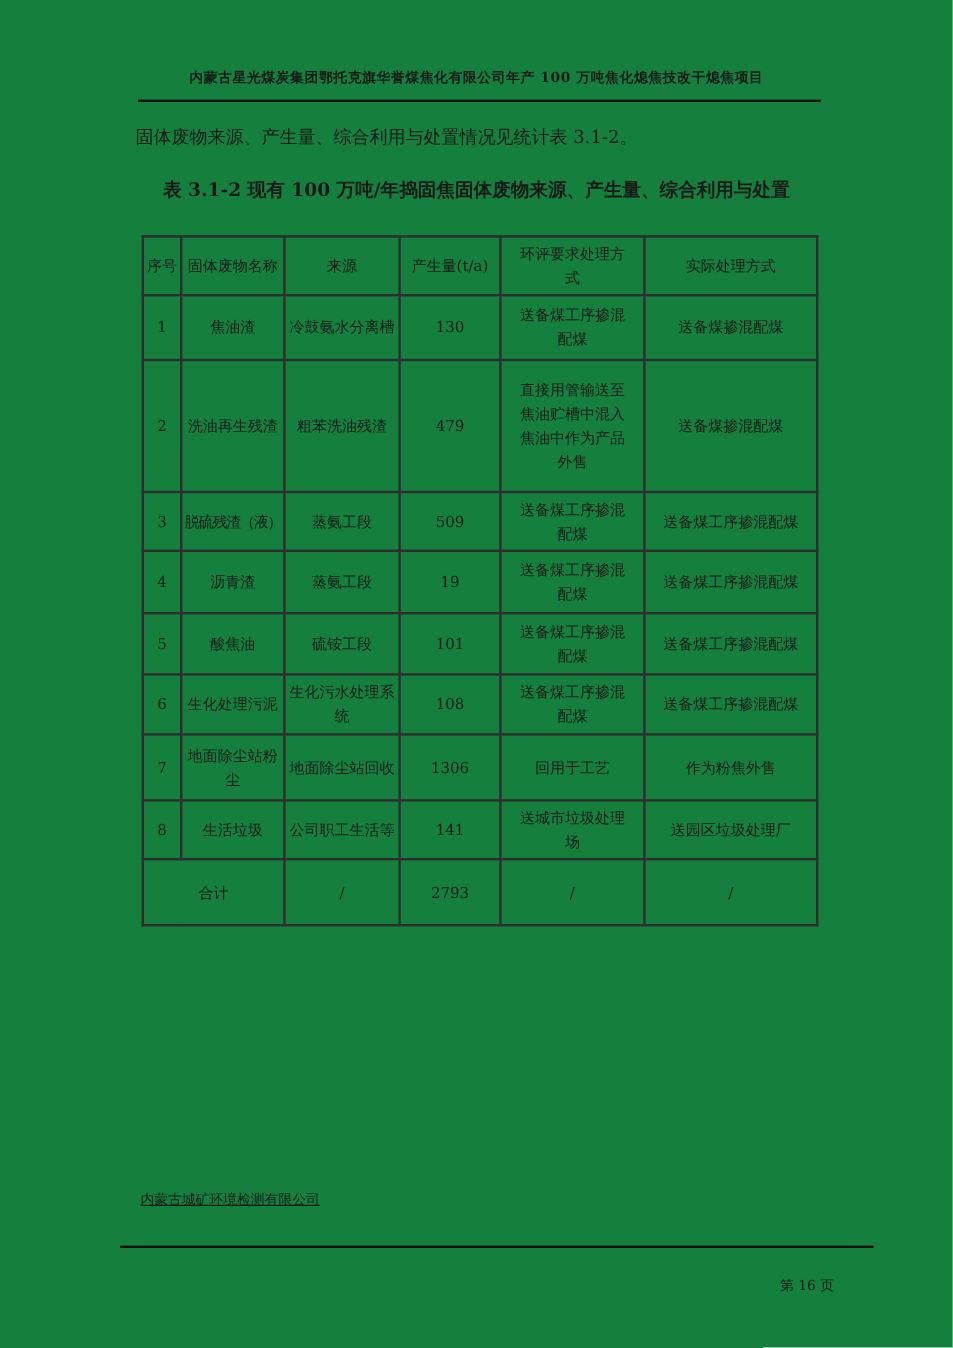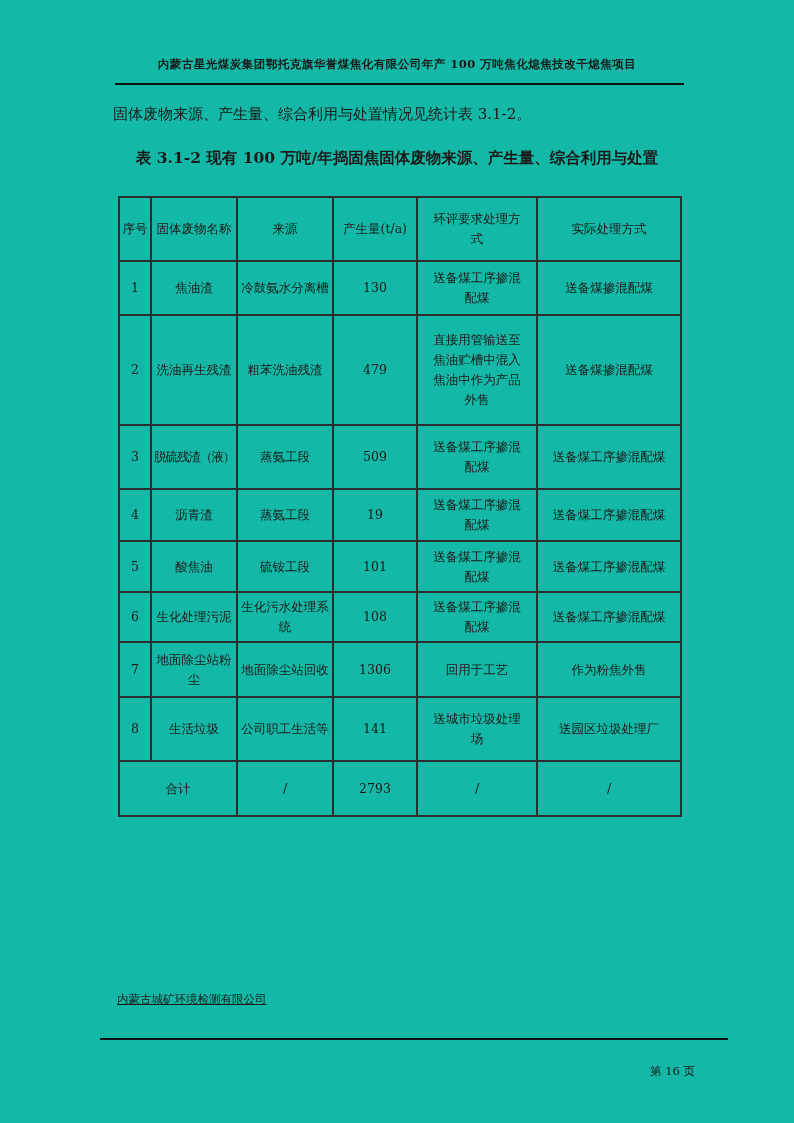--- a/index.html
+++ b/index.html
@@ -5,21 +5,21 @@
   * { margin: 0; padding: 0; box-sizing: border-box; }
   html, body { background: #ffffff; }
   body {
     font-family: "DejaVu Serif", "Liberation Serif", serif;
     color: #1a1a1a;
   }
   .page {
     position: relative;
     width: 794px;
     height: 1123px;
-    background: #14b8a6;
+    background: #15803d;
     overflow: hidden;
   }
   
   .doc-header-title {
     position: absolute;
     top: 57px;
     left: 0;
     width: 100%;
     text-align: center;
     font-size: 11.5px;
@@ -68,21 +68,21 @@
     border: 2px solid #2e2e2e;
     text-align: center;
     vertical-align: middle;
     font-weight: normal;
     padding: 2px 2px;
     line-height: 20px;
     word-break: break-all;
   }
   .waste-table td.col-eia, .waste-table th.col-eia { padding: 2px 12px; }
   .waste-table .tight { letter-spacing: -1px; white-space: nowrap; }
-  tr.h53 { height: 64px; }
+  tr.h53 { height: 49px; }
   tr.h54 { height: 54px; }
   tr.h110 { height: 110px; }
   tr.h52 { height: 52px; }
   tr.h51 { height: 51px; }
   tr.h50 { height: 50px; }
   tr.h55 { height: 55px; }
   
   .footer-rule {
     position: absolute;
     top: 1038px;

